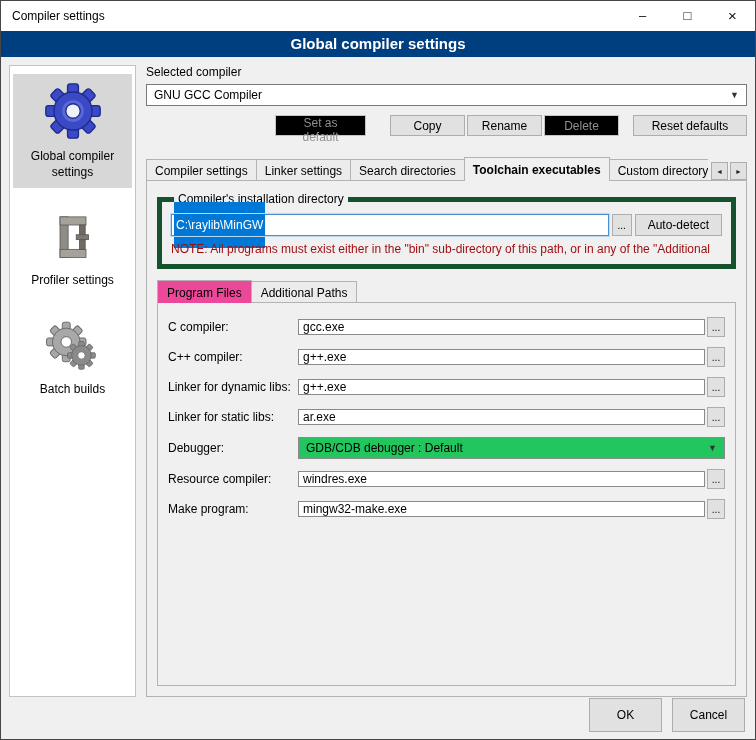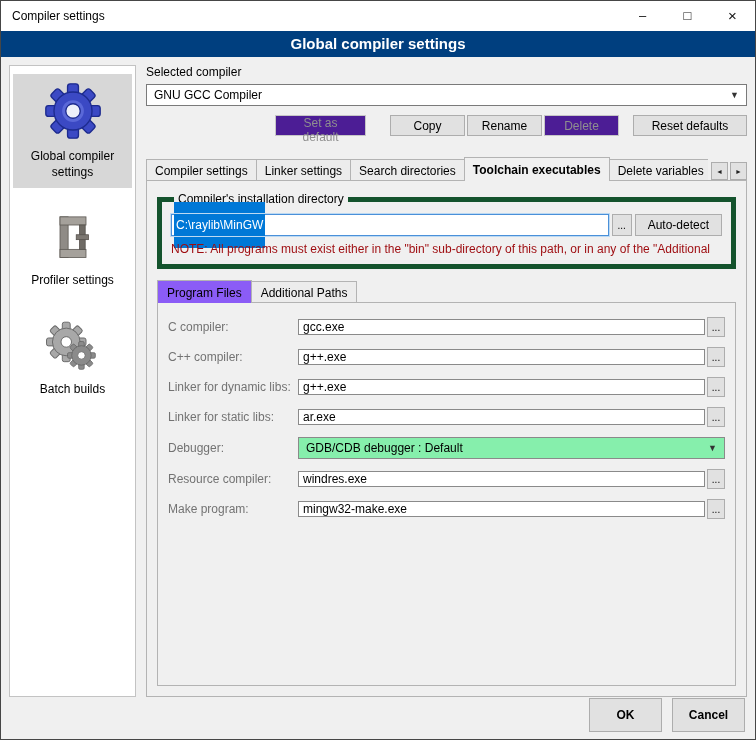--- a/index.html
+++ b/index.html
@@ -30,21 +30,21 @@
   .sidebar-item .slabel{font-size:12px;text-align:center;margin-top:7px;line-height:1.3;color:#000;}
   
   .main{flex:1;display:flex;flex-direction:column;min-width:0;}
   .field-label{font-size:12px;margin-bottom:5px;color:#000;}
   .combo{height:22px;border:1px solid #7a7a7a;background:#fff;display:flex;align-items:center;
     padding:0 4px 0 7px;font-size:12px;cursor:default;}
   .combo .combo-text{flex:1;white-space:nowrap;overflow:hidden;}
   .combo-arrow{font-size:9px;color:#333;padding:0 3px;}
   .btn{height:21px;border:1px solid #adadad;background:#e1e1e1;font-size:12px;font-family:inherit;
     padding:0 10px;color:#000;cursor:default;}
-  .btn.disabled{color:#8f8f8f;border-color:#c6c6c6;background:#4c1d95;}
+  .btn.disabled{color:#8f8f8f;border-color:#c6c6c6;background:#000000;}
   .btn-row{display:flex;justify-content:flex-end;margin-top:9px;}
   .btn-row .btn{margin-left:2px;}
   .btn.set-default{width:91px;margin-right:22px;}
   .btn.w75{width:75px;}
   .btn.reset{width:114px;margin-left:14px;}
   
   .tabstrip{display:flex;align-items:flex-end;margin-top:14px;}
   .tabs-viewport{flex:1;display:flex;overflow:hidden;align-items:flex-end;}
   .tab{flex-shrink:0;font-size:12px;padding:4px 8px 3px;border:1px solid #b3b3b3;border-bottom:none;
     background:#ececec;white-space:nowrap;color:#000;cursor:default;position:relative;}
@@ -65,33 +65,33 @@
   .sel{background:var(--selection-bg,#0078d7);color:var(--selection-fg,#ffffff);padding:16px 2px;}
   .browse-btn{width:20px;height:22px;border:1px solid #adadad;background:#e1e1e1;font-size:10px;
     padding:0;font-family:inherit;}
   .autodetect-btn{height:22px;padding:0 12px;}
   .note{color:var(--note-red,#9e0b0f);font-size:12px;margin-top:6px;white-space:nowrap;overflow:hidden;}
   
   .subtabs{display:flex;margin-top:11px;align-items:flex-end;}
   .subtab{font-size:12px;padding:4px 9px 3px;border:1px solid #b3b3b3;border-bottom:none;
     background:#ececec;color:#000;cursor:default;}
   .subtab + .subtab{border-left:none;}
-  .subtab.active{background:#8b5cf6;padding-top:5px;z-index:2;}
+  .subtab.active{background:#ec4899;padding-top:5px;z-index:2;}
   .subpanel{flex:1;border:1px solid #b3b3b3;margin-top:-1px;padding:14px 10px 10px;min-height:0;z-index:1;}
   .form-row{display:flex;align-items:center;margin-bottom:10px;}
-  .form-row .flabel{width:130px;font-size:12px;flex-shrink:0;color:#737373;}
+  .form-row .flabel{width:130px;font-size:12px;flex-shrink:0;color:#000000;}
   .text-field{flex:1;height:16px;border:1px solid #8a8a8a;background:#fff;font-size:12px;
     padding:0 4px;font-family:inherit;min-width:0;}
   .mini-browse{width:18px;height:20px;margin-left:2px;border:1px solid #adadad;background:#e1e1e1;
     font-size:10px;padding:0;font-family:inherit;}
-  .form-combo{flex:1;height:22px;background:#86efac;border:1px solid #8a8a8a;}
+  .form-combo{flex:1;height:22px;background:#22c55e;border:1px solid #8a8a8a;}
   
   .footer{height:38px;display:flex;justify-content:flex-end;align-items:center;gap:10px;
     padding:0 10px 10px;flex-shrink:0;}
-  .footer .btn{height:34px;width:73px;font-weight:bold;}
+  .footer .btn{height:34px;width:73px;}
 </style>
 </head>
 <body>
 
 <div class="window">
 
   <div class="titlebar">
     <span class="title">Compiler settings</span>
     <button class="win-btn">–</button>
     <button class="win-btn">□</button>
@@ -175,21 +175,21 @@
         <button class="btn disabled w75">Delete</button>
         <button class="btn reset">Reset defaults</button>
       </div>
 
       <div class="tabstrip">
         <div class="tabs-viewport">
           <div class="tab">Compiler settings</div>
           <div class="tab">Linker settings</div>
           <div class="tab">Search directories</div>
           <div class="tab active">Toolchain executables</div>
-          <div class="tab">Delete variables</div>
+          <div class="tab">Custom directory</div>
 
         </div>
         <div class="tab-arrows">
           <button class="tab-arrow">◄</button>
           <button class="tab-arrow">►</button>
         </div>
       </div>
 
       <div class="tab-panel">
 

